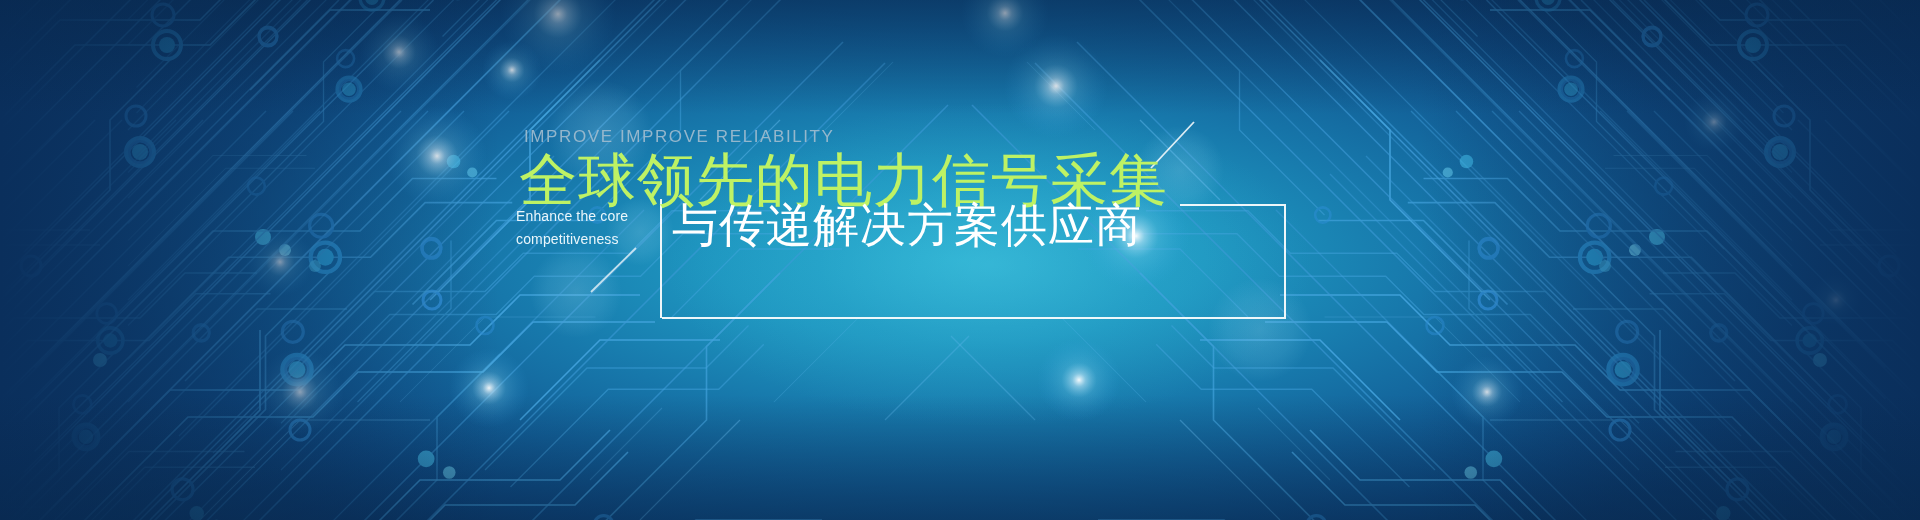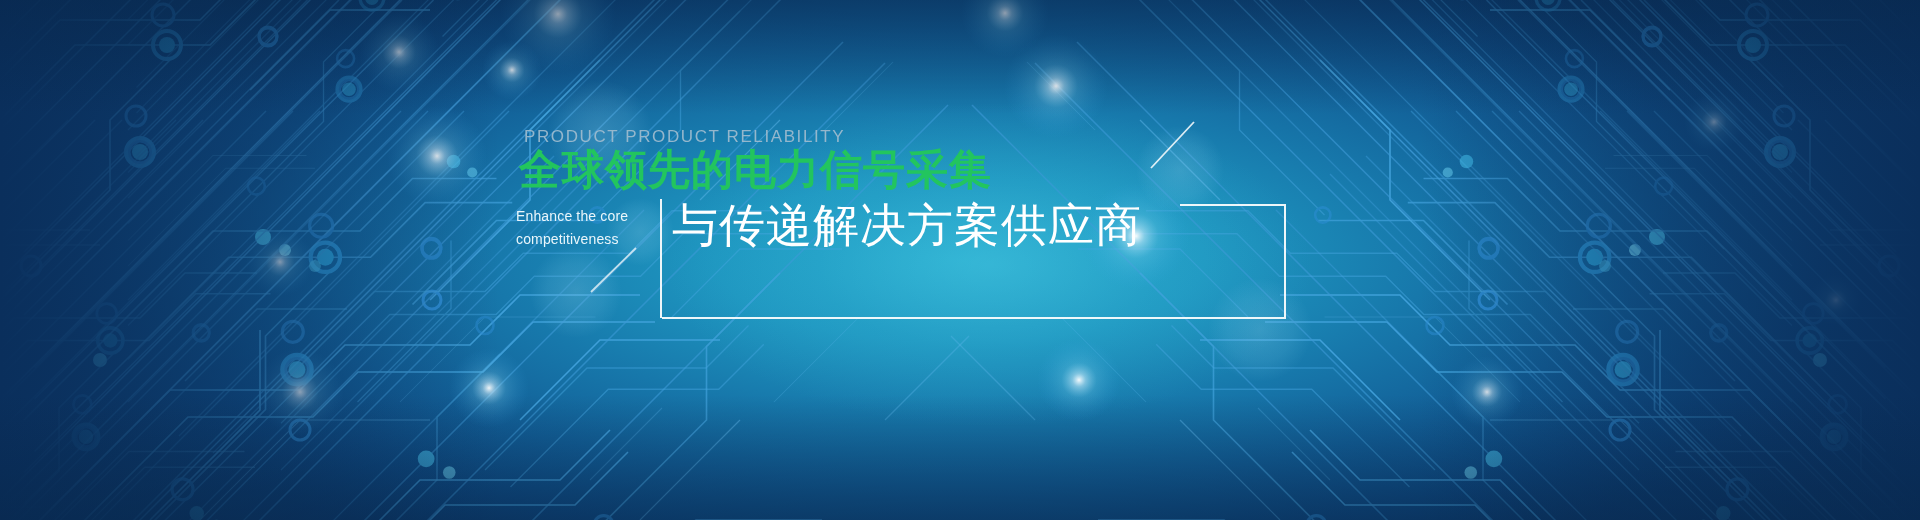--- a/index.html
+++ b/index.html
@@ -37,21 +37,21 @@
   
   .content{position:absolute;left:0;top:0;width:1920px;height:520px;}
 
   .eyebrow{
     position:absolute;left:524px;top:127px;
     font-size:17px;letter-spacing:1.6px;font-weight:400;
     color:#9fbccf;opacity:.92;white-space:nowrap;
   }
   .h1{
     position:absolute;left:519px;top:146px;
-    font-size:42px;line-height:1.16;font-weight:700;color:#22c55e;
+    font-size:58px;line-height:1.16;font-weight:400;color:#bef264;
     letter-spacing:1px;white-space:nowrap;
   }
   .h2{
     position:absolute;left:672px;top:199px;
     font-size:46px;line-height:1.16;font-weight:400;color:#ffffff;
     letter-spacing:1px;white-space:nowrap;
   }
   .sub{
     position:absolute;left:516px;top:205px;width:140px;
     font-size:14px;line-height:1.62;font-weight:400;color:#eaf6fb;
@@ -192,21 +192,21 @@
     </g>
 
     <line x1="661" y1="199" x2="661" y2="318" stroke="#ffffff" stroke-width="2" opacity=".92"></line>
 
     <line x1="1151" y1="168" x2="1194" y2="122" stroke="#ffffff" stroke-width="1.8" opacity=".85"></line>
 
     <line x1="591" y1="292" x2="636" y2="248" stroke="#ffffff" stroke-width="1.8" opacity=".72"></line>
   </svg>
 
   <div class="content">
-    <div class="eyebrow">PRODUCT PRODUCT RELIABILITY</div>
+    <div class="eyebrow">IMPROVE IMPROVE RELIABILITY</div>
 
     <div class="h1">全球领先的电力信号采集</div>
 
     <div class="h2">与传递解决方案供应商</div>
 
     <div class="sub">
       <div>Enhance the core</div>
       <div>competitiveness</div>
     </div>
   </div>

